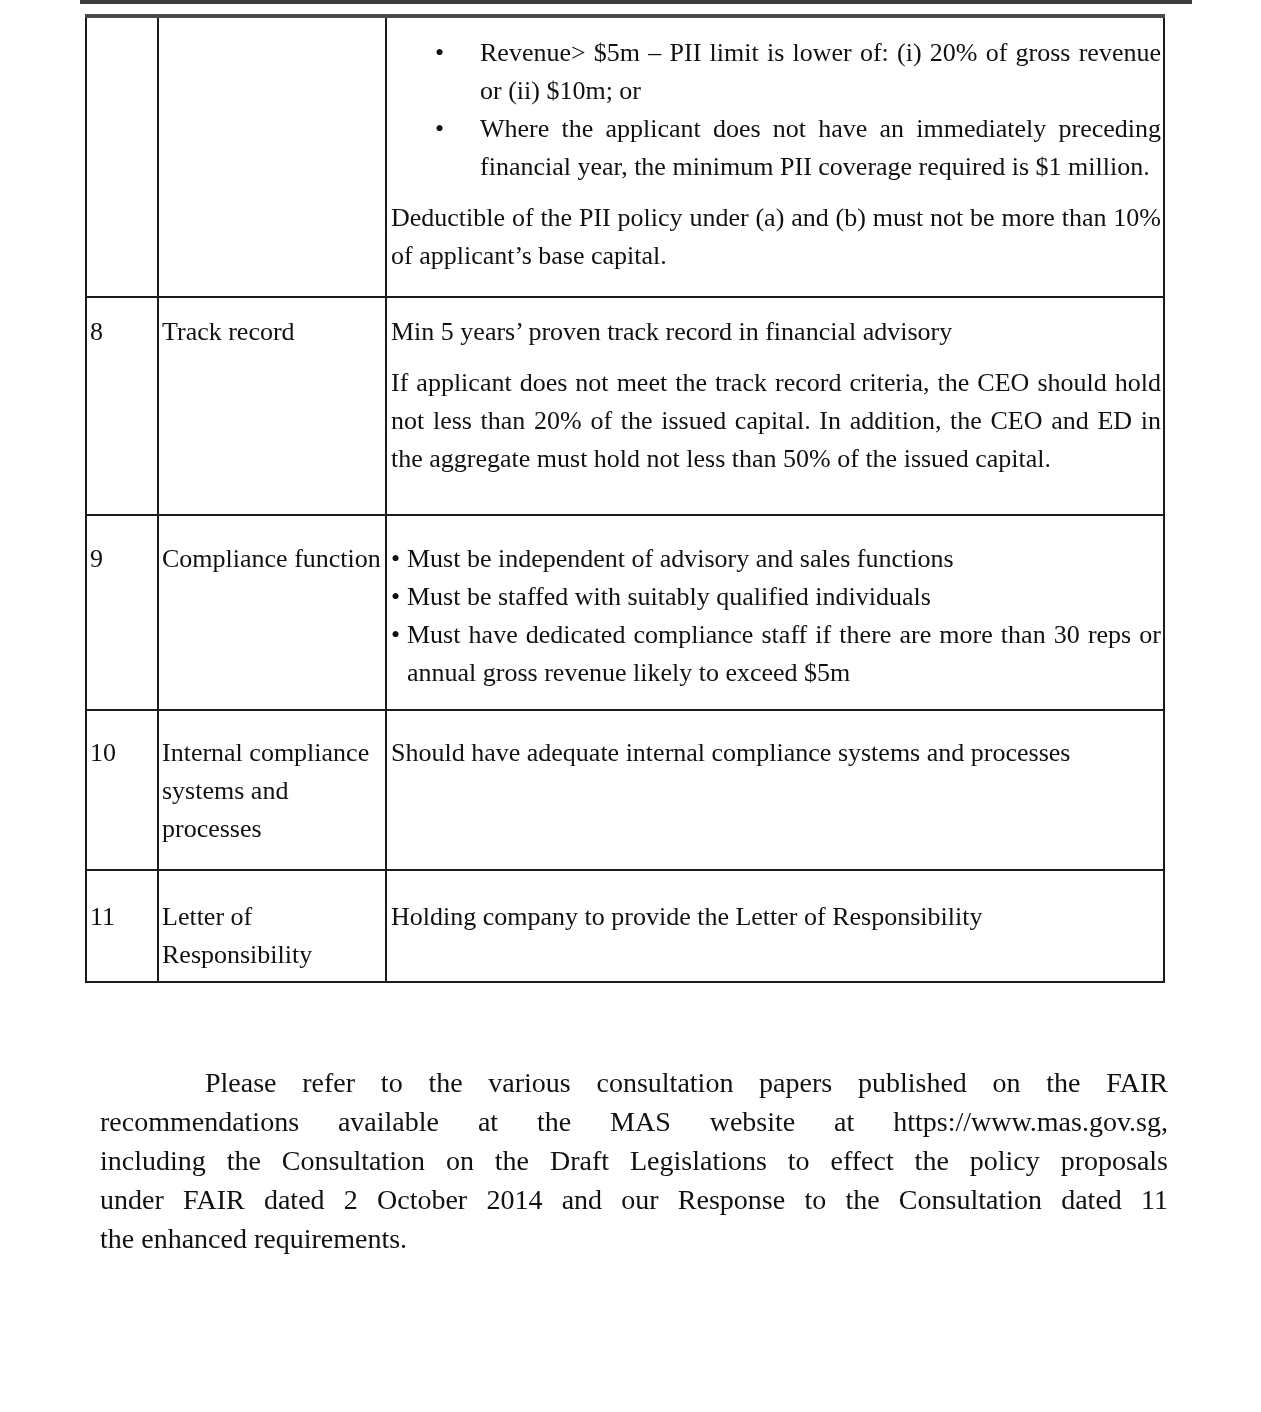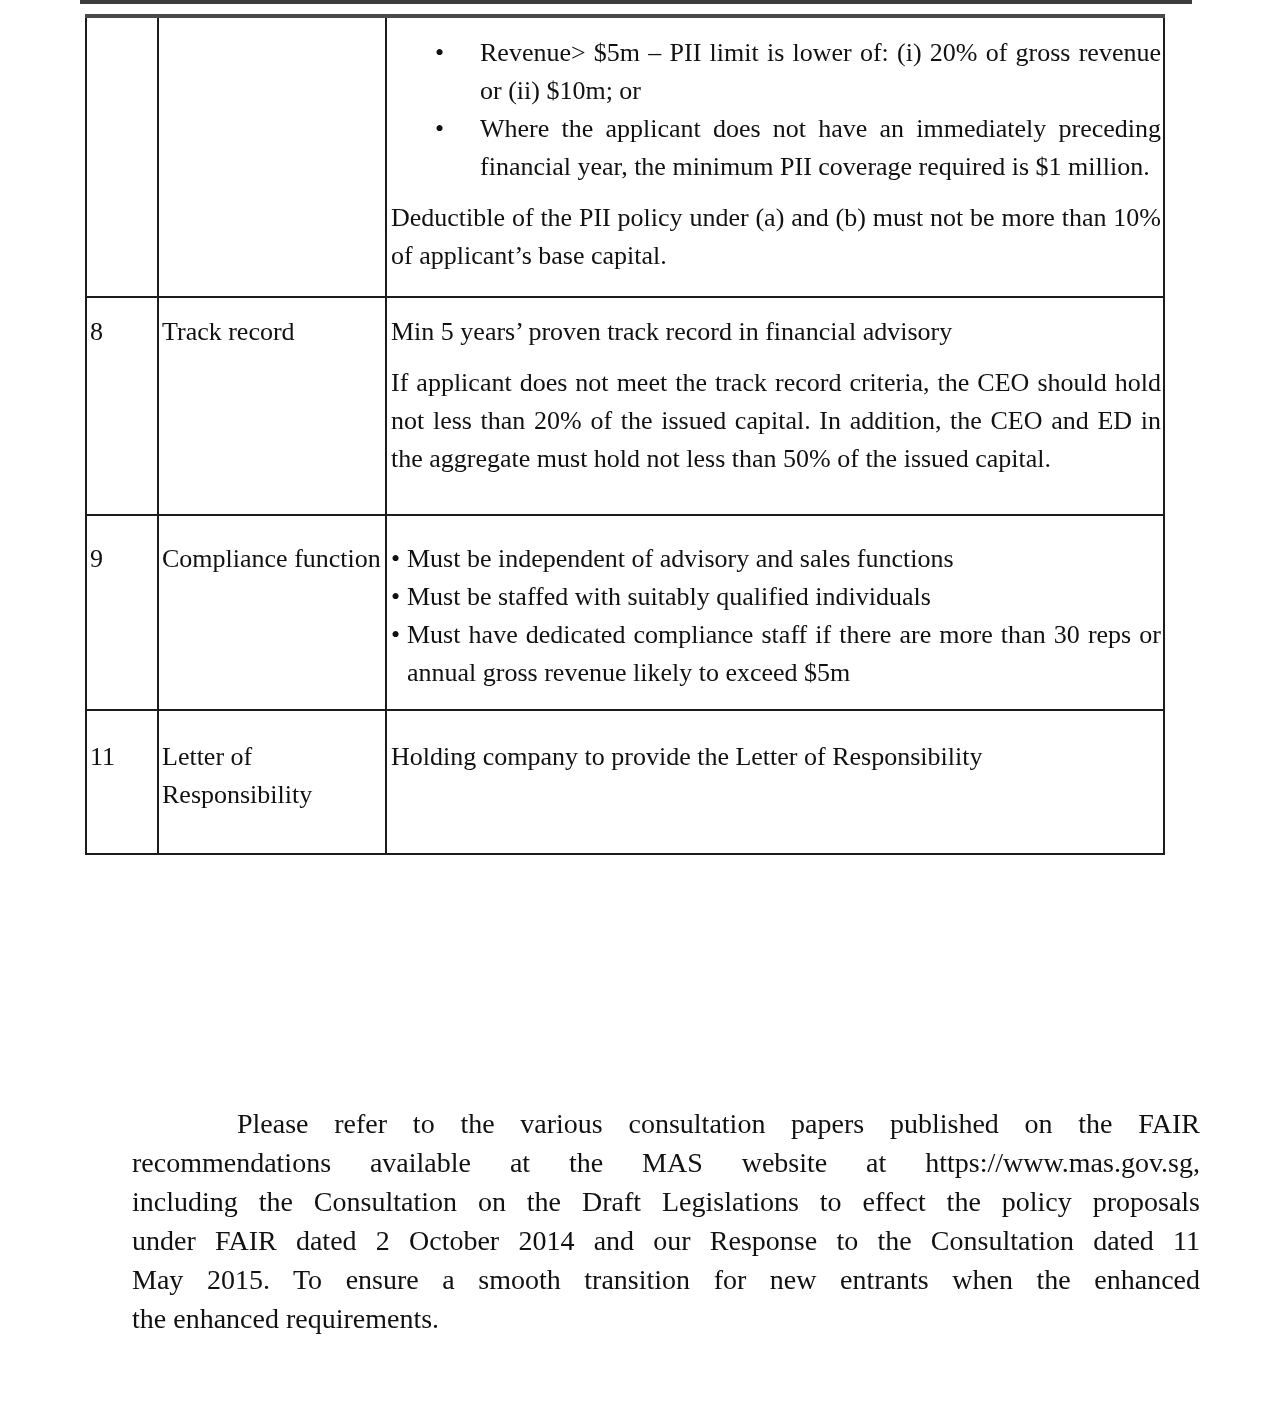--- a/index.html
+++ b/index.html
@@ -39,21 +39,21 @@
   }
   col.c-no   { width: 72px; }
   col.c-item { width: 228px; }
   col.c-crit { width: 778px; }
 
   tr.r-head td { height: 83px; }
   tr.r-cont td { height: 281px; }
   tr.r8 td { height: 218px; padding-top: 15px; }
   tr.r9 td { height: 195px; padding-top: 24px; }
   tr.r10 td { height: 160px; padding-top: 23px; }
-  tr.r11 td { height: 144px; padding-top: 27px; }
+  tr.r11 td { height: 112px; padding-top: 27px; }
 
   .criteria-table td.crit { padding-left: 4px; padding-right: 2px; }
 
   
   .jlines .jline {
     text-align: justify;
     text-align-last: justify;
   }
   .jlines .jline:last-child { text-align-last: left; }
 
@@ -64,25 +64,24 @@
   .bullet.deep .dot { left: 44px; }
   
   .bullet.flush { padding-left: 16px; }
   .bullet.flush .dot { left: 0px; }
 
   .mt { margin-top: 13px; }
 
   
   .closing {
     position: absolute;
-    left: 100px; top: 1104px;
+    left: 100px; top: 1063px;
     width: 1068px;
     font-size: 28px;
     line-height: 39px;
-    margin-left: 32px;
   }
   .closing .jline:first-child { text-indent: 105px; }
 </style>
 </head>
 <body>
 
 <div class="page">
 
   <div class="top-rule"></div>
 
@@ -152,31 +151,35 @@
         <div class="bullet flush">
           <span class="dot">•</span>
           <div class="jlines">
                 <div class="jline">Must have dedicated compliance staff if there are more than 30 reps or</div>
                 <div class="jline">annual gross revenue likely to exceed $5m</div>
               </div>
         </div>
       </td>
     </tr>
 
+    <tr class="r10">
+      <td>10</td>
+      <td>Internal compliance systems and processes</td>
+      <td class="crit">Should have adequate internal compliance systems and processes</td>
+    </tr>
 
     <tr class="r11">
       <td>11</td>
       <td>Letter of Responsibility</td>
       <td class="crit">Holding company to provide the Letter of Responsibility</td>
     </tr>
   </tbody>
     </table>
 
   <div class="closing jlines">
       <div class="jline">Please refer to the various consultation papers published on the FAIR</div>
       <div class="jline">recommendations available at the MAS website at https://www.mas.gov.sg,</div>
       <div class="jline">including the Consultation on the Draft Legislations to effect the policy proposals</div>
       <div class="jline">under FAIR dated 2 October 2014 and our Response to the Consultation dated 11</div>
-      <div class="jline">May 2015. To ensure a smooth transition for new entrants when the enhanced</div>
       <div class="jline">the enhanced requirements.</div>
     </div>
 
 </div>
 
 </body></html>

